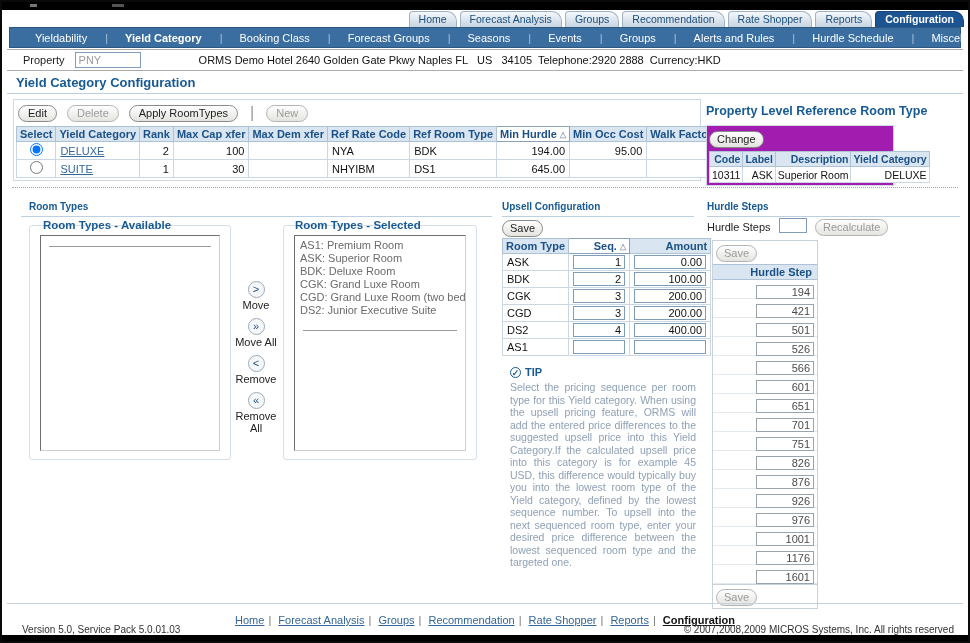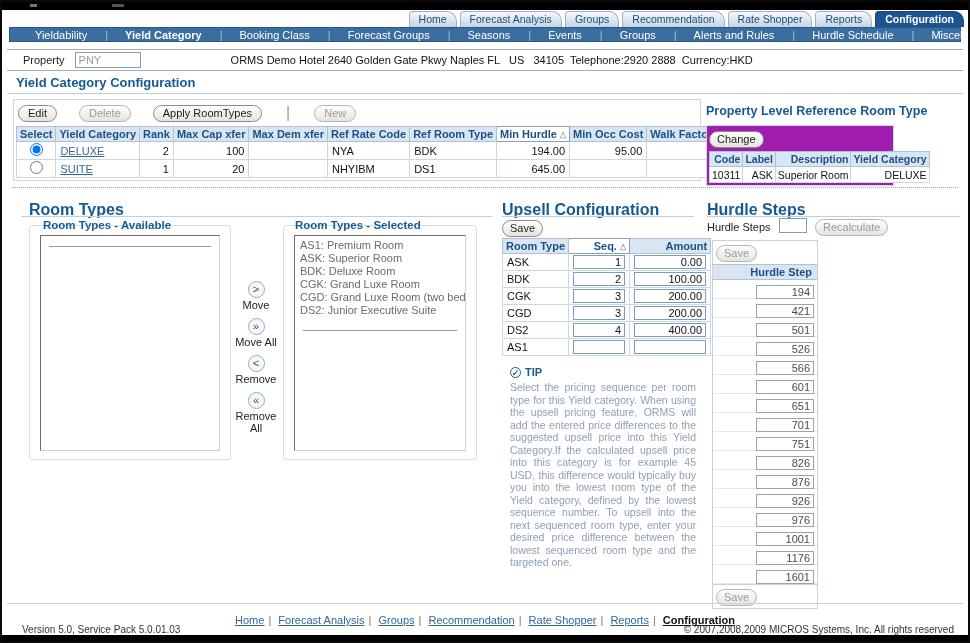--- a/index.html
+++ b/index.html
@@ -14,32 +14,32 @@
   .bottom-strip { position:absolute; bottom:0; left:0; right:0; height:6px; background:#000; }
 
   
   .tabs { position:absolute; top:8px; right:4px; height:17px; display:flex; align-items:flex-end; }
   .tab { height:16px; line-height:15px; padding:0 9px; margin-left:3px; font-size:10.5px; color:#1A4E7E;
          background:linear-gradient(#F4F8FB,#C7D4E2); border:1px solid #9FB2C5; border-bottom:none;
          border-radius:4px 10px 0 0; cursor:pointer; white-space:nowrap; }
   .tab.active { background:#1C5391; color:#fff; font-weight:bold; border-color:#16437a; }
 
   
-  .navbar { position:absolute; top:25px; left:7px; right:7px; height:15px; background:#3A6DA0;
+  .navbar { position:absolute; top:25px; left:7px; right:7px; height:21px; background:#3A6DA0;
             border:1px solid #2C577F; display:flex; align-items:center; padding-left:16px; }
   .nav-item { color:#fff; font-size:11px; padding:0 9px; cursor:pointer; white-space:nowrap; }
   .nav-item + .nav-item::before { content:"|"; color:#A9C0D8; margin-right:17px; font-weight:normal; }
   .nav-item.current { font-weight:bold; }
 
   
   .prop-band { position:absolute; top:47px; left:5px; right:5px; height:22px;
                border-top:1px solid #ababab; border-bottom:1px solid #ababab; display:flex; align-items:center; }
   .prop-label { margin-left:16px; font-size:11px; color:#222; }
   .prop-input { margin-left:10px; width:66px; height:16px; border:1px solid #7f9db9; font-size:11px; color:#9a9a9a; padding:0 3px; }
-  .prop-desc  { margin-left:66px; font-size:11px; color:#111; white-space:pre;padding-left:24px; }
+  .prop-desc  { margin-left:34px; font-size:11px; color:#111; white-space:pre;padding-left:24px; }
 
   .page-title { position:absolute; top:73px; left:14px; font-size:13px; font-weight:bold; color:#175A93; }
   .title-rule { position:absolute; top:91px; left:5px; right:5px; border-top:1px solid #BCD0E2; }
 
   
   .btn { display:inline-block; font-size:11px; color:#222; background:linear-gradient(#fefefe,#e4e4df);
          border:1px solid #8a8a8a; border-radius:9px; padding:1px 9px; height:17px; line-height:13px; cursor:pointer; white-space:nowrap; }
   .btn.disabled { color:#9a9a9a; border-color:#b4b4b4; }
   .btn.sm { padding:1px 7px; }
 
@@ -48,33 +48,33 @@
   .grid th { background:#D9E6F2; color:#1A5087; font-weight:bold; border:1px solid #AEC2D6; padding:1px 3px; text-align:left; white-space:nowrap; }
   .grid th.sorted { background:#fff; border-color:#8AA0B8;margin-left:26px; }
   .grid td { border:1px solid #CBD8E4; padding:1px 4px; color:#111; white-space:nowrap; height:16px; }
   .grid .r { text-align:right; }
   .grid .c { text-align:center; }
   .sort-icon { font-size:8px; color:#8AA0B8; margin-left:3px; vertical-align:1px; }
   .link { color:#336699; text-decoration:underline; cursor:pointer; }
 
   
   .yield-panel { position:absolute; top:97px; left:11px; width:688px; border:1px solid #CFD9E2; background:#fff; padding:2px; }
-  .toolbar { display:flex; align-items:center; gap:22px; padding:2px 2px 4px; }
+  .toolbar { display:flex; align-items:center; gap:10px; padding:2px 2px 4px; }
   .vbar::before { content:"|"; color:#999; margin:0 2px; }
 
   
   .ref-title { position:absolute; top:102px; left:704px; font-size:12.5px; font-weight:bold; color:#175A93; }
   .ref-panel { position:absolute; top:123px; left:704px; width:188px; border:1px solid #CFD9E2; background:#a21caf; padding:2px; }
   .ref-panel .grid { width:100%; font-size:10.5px; }
   .ref-panel .grid th, .ref-panel .grid td { padding:1px 2px;text-align:right; }
 
   .dotted-sep { position:absolute; top:185px; left:10px; right:10px; border-top:1px dotted #9aa4ae; }
 
   
-  .sec-title { position:absolute; font-size:16px; font-weight:bold; color:#175A93; white-space:nowrap; }
+  .sec-title { position:absolute; font-size:10px; font-weight:bold; color:#175A93; white-space:nowrap; }
   .sec-rule  { position:absolute; border-top:1px solid #BCD0E2; }
   .grp-label { position:absolute; font-size:11.5px; font-weight:bold; color:#175A93; z-index:2; white-space:nowrap; }
   .grp-panel { position:absolute; border:1px solid #D6DEE6; border-radius:3px; background:#fff; }
   .listbox { position:absolute; top:9px; left:10px; right:10px; bottom:8px; background:#fff;
              border:1px solid; border-color:#6e6e6e #cfcfcf #cfcfcf #6e6e6e; overflow:hidden; }
   .lb-item { font-size:11px; color:#6b6b6b; padding:0 5px; line-height:13px; cursor:default; white-space:nowrap; }
   .lb-sep { border-top:1px solid #9a9a9a; margin:10px 8px 0; }
   .sel-list .lb-sep { margin-top:13px; }
   .sel-list { padding-top:3px; }
 
@@ -209,21 +209,21 @@
           <td>BDK</td>
           <td class="r">194.00</td>
           <td class="r">95.00</td>
           <td class="r">1.5</td>
           <td class="r">2</td>
         </tr>
         <tr>
           <td class="c"><input type="radio" name="yc-select" style=""></td>
           <td><span class="link">SUITE</span></td>
           <td class="r">1</td>
-          <td class="r">20</td>
+          <td class="r">30</td>
           <td class="r"></td>
           <td>NHYIBM</td>
           <td>DS1</td>
           <td class="r">645.00</td>
           <td class="r"></td>
           <td class="r">3</td>
           <td class="r">5</td>
         </tr>
       </tbody>
     </table>

